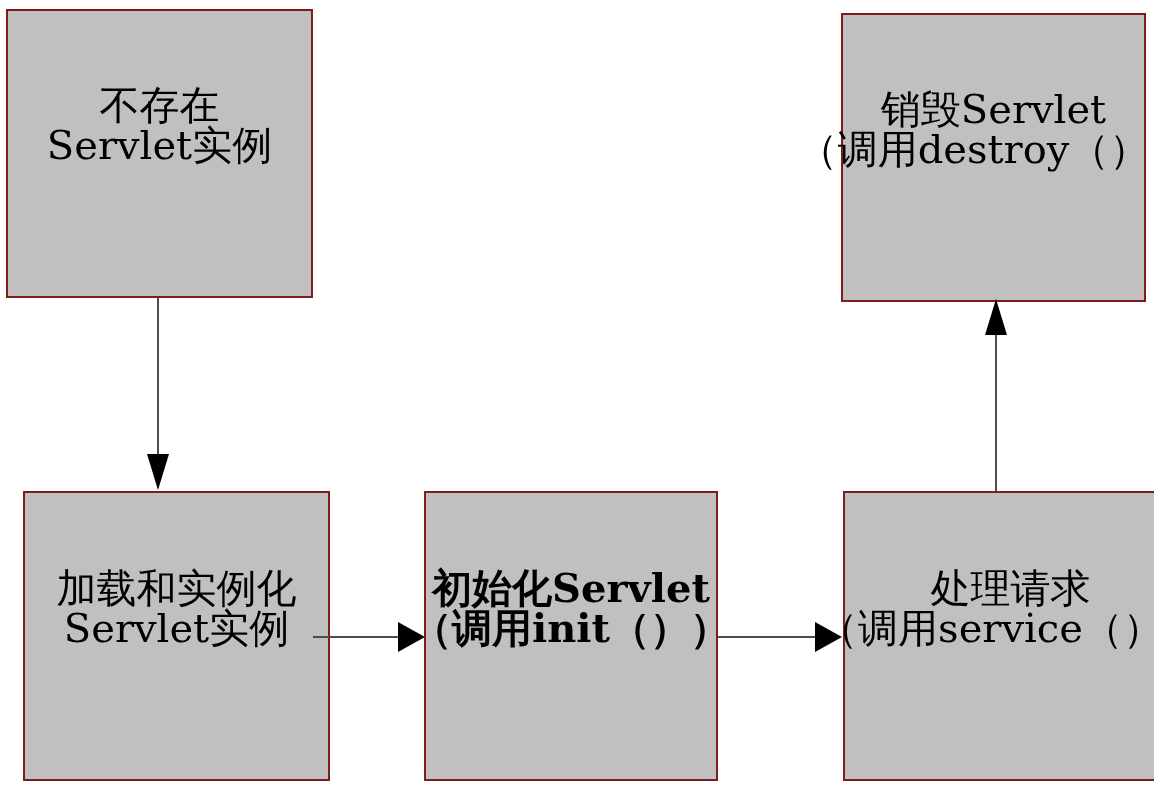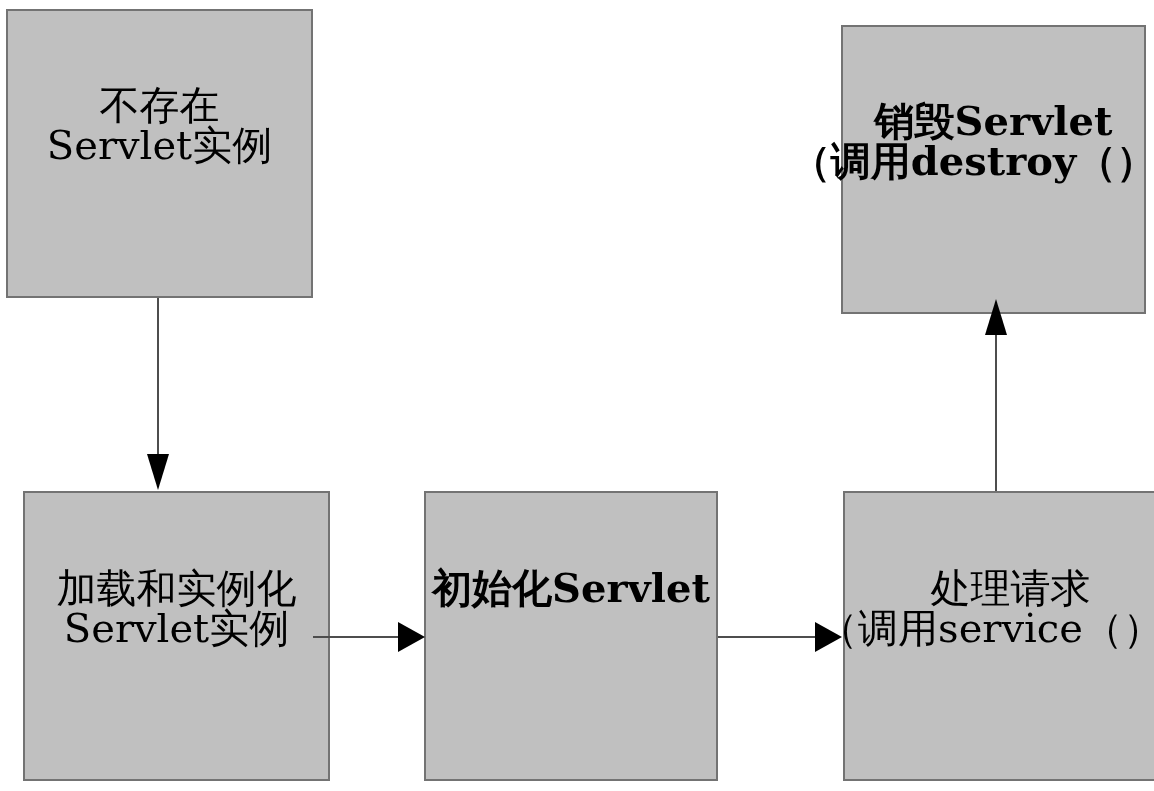--- a/index.html
+++ b/index.html
@@ -14,21 +14,21 @@
     position: relative;
     width: 1154px;
     height: 791px;
     background: #ffffff;
     overflow: hidden;
   }
   .node {
     position: absolute;
     box-sizing: border-box;
     background: #c0c0c0;
-    border: 2px solid #737373;
+    border: 2px solid #7f1d1d;
     display: flex;
     flex-direction: column;
     align-items: center;
     justify-content: flex-start;
   }
   .node-label {
     font-family: "DejaVu Serif", "Liberation Serif", serif;
     color: #000000;
     text-align: center;
     line-height: 1.0;
@@ -37,21 +37,21 @@
   .node-line {
     display: block;
     font-size: 40px;
     letter-spacing: 0px;
   }
   .node-line + .node-line {
   }
 
   
   #node-not-exist      { left: 6px;   top: 9px;   width: 307px; height: 289px; }
-  #node-destroy        { left: 841px; top: 25px;   width: 305px; height: 289px; font-weight: bold; }
+  #node-destroy        { left: 841px; top: 13px;   width: 305px; height: 289px; }
   #node-load           { left: 23px;   top: 491px; width: 307px; height: 290px; }
   #node-init           { left: 424px; top: 491px; width: 294px; height: 290px; }
   #node-service        { left: 843px; top: 491px; width: 335px; height: 290px; }
 
   #node-not-exist .node-label { padding-top: 74px; }
   #node-destroy   .node-label { padding-top: 74px; }
   #node-load      .node-label { padding-top: 75px; }
   #node-init      .node-label { padding-top: 75px; font-weight: bold; }
   #node-service   .node-label { padding-top: 75px; }
 
@@ -127,20 +127,21 @@
   <div class="node" id="node-load">
     <div class="node-label">
       <span class="node-line">加载和实例化</span>
       <span class="node-line">Servlet实例</span>
     </div>
   </div>
 
   <div class="node" id="node-init">
     <div class="node-label">
       <span class="node-line">初始化Servlet</span>
+      <span class="node-line">（调用init（））</span>
     </div>
   </div>
 
   <div class="node" id="node-service">
     <div class="node-label">
       <span class="node-line">处理请求</span>
       <span class="node-line">（调用service（））</span>
     </div>
   </div>
 

